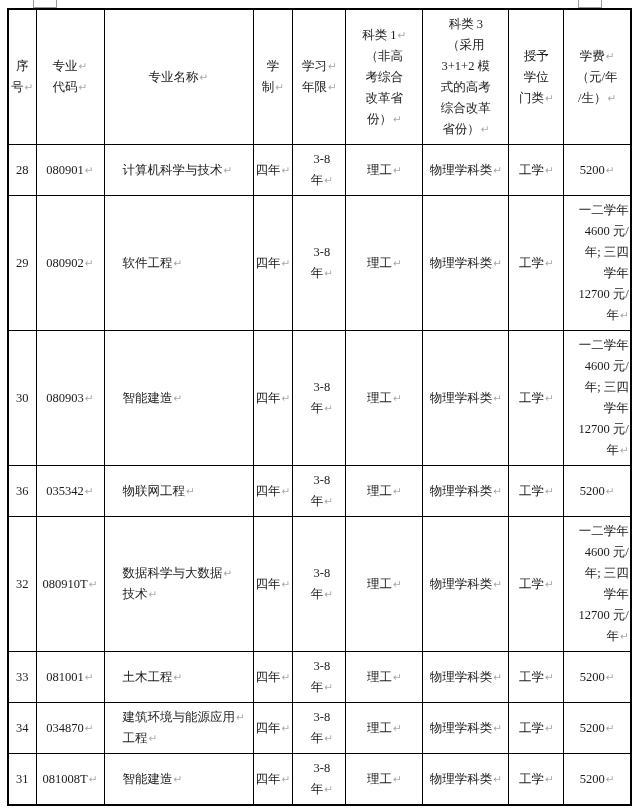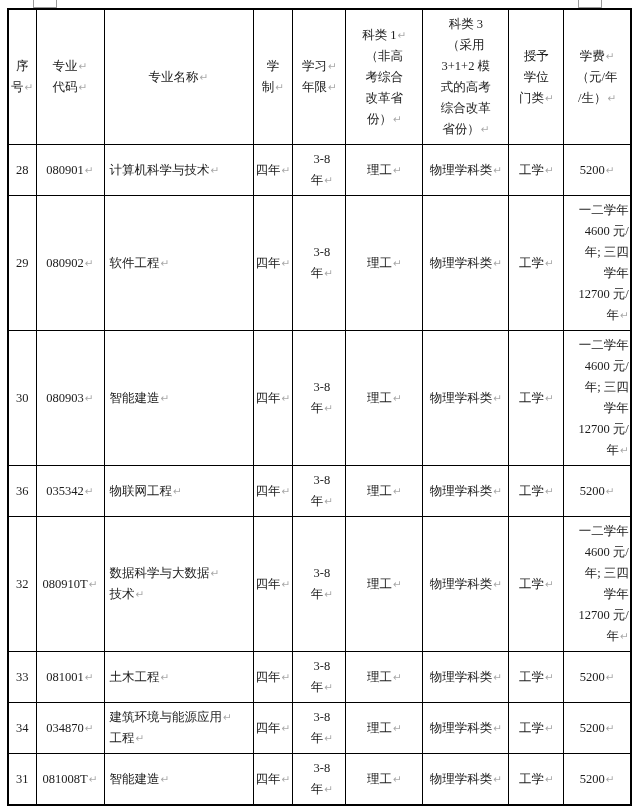--- a/index.html
+++ b/index.html
@@ -21,21 +21,21 @@
   .doc-table th,.doc-table td{
     border:1px solid #000;
     padding:4px 2px;
     vertical-align:middle;
     font-weight:normal;
     font-size:12.5px;
     text-align:center;
     overflow:hidden;
   }
   
-  .doc-table td.c2{text-align:left;padding-left:5px;}
+  .doc-table td.c2{text-align:left;padding-left:18px;}
   .doc-table td.c4{text-align:center;padding-left:7px;}
   .doc-table td.multi{text-align:right;padding-left:4px;padding-right:1px;}
   .ln{display:block;line-height:21px;white-space:nowrap;}
   .mk{
     color:#a9a9a9;
     font-family:"DejaVu Sans",sans-serif;
     font-size:10.5px;
     margin-left:1px;
   }
   .fragment{

